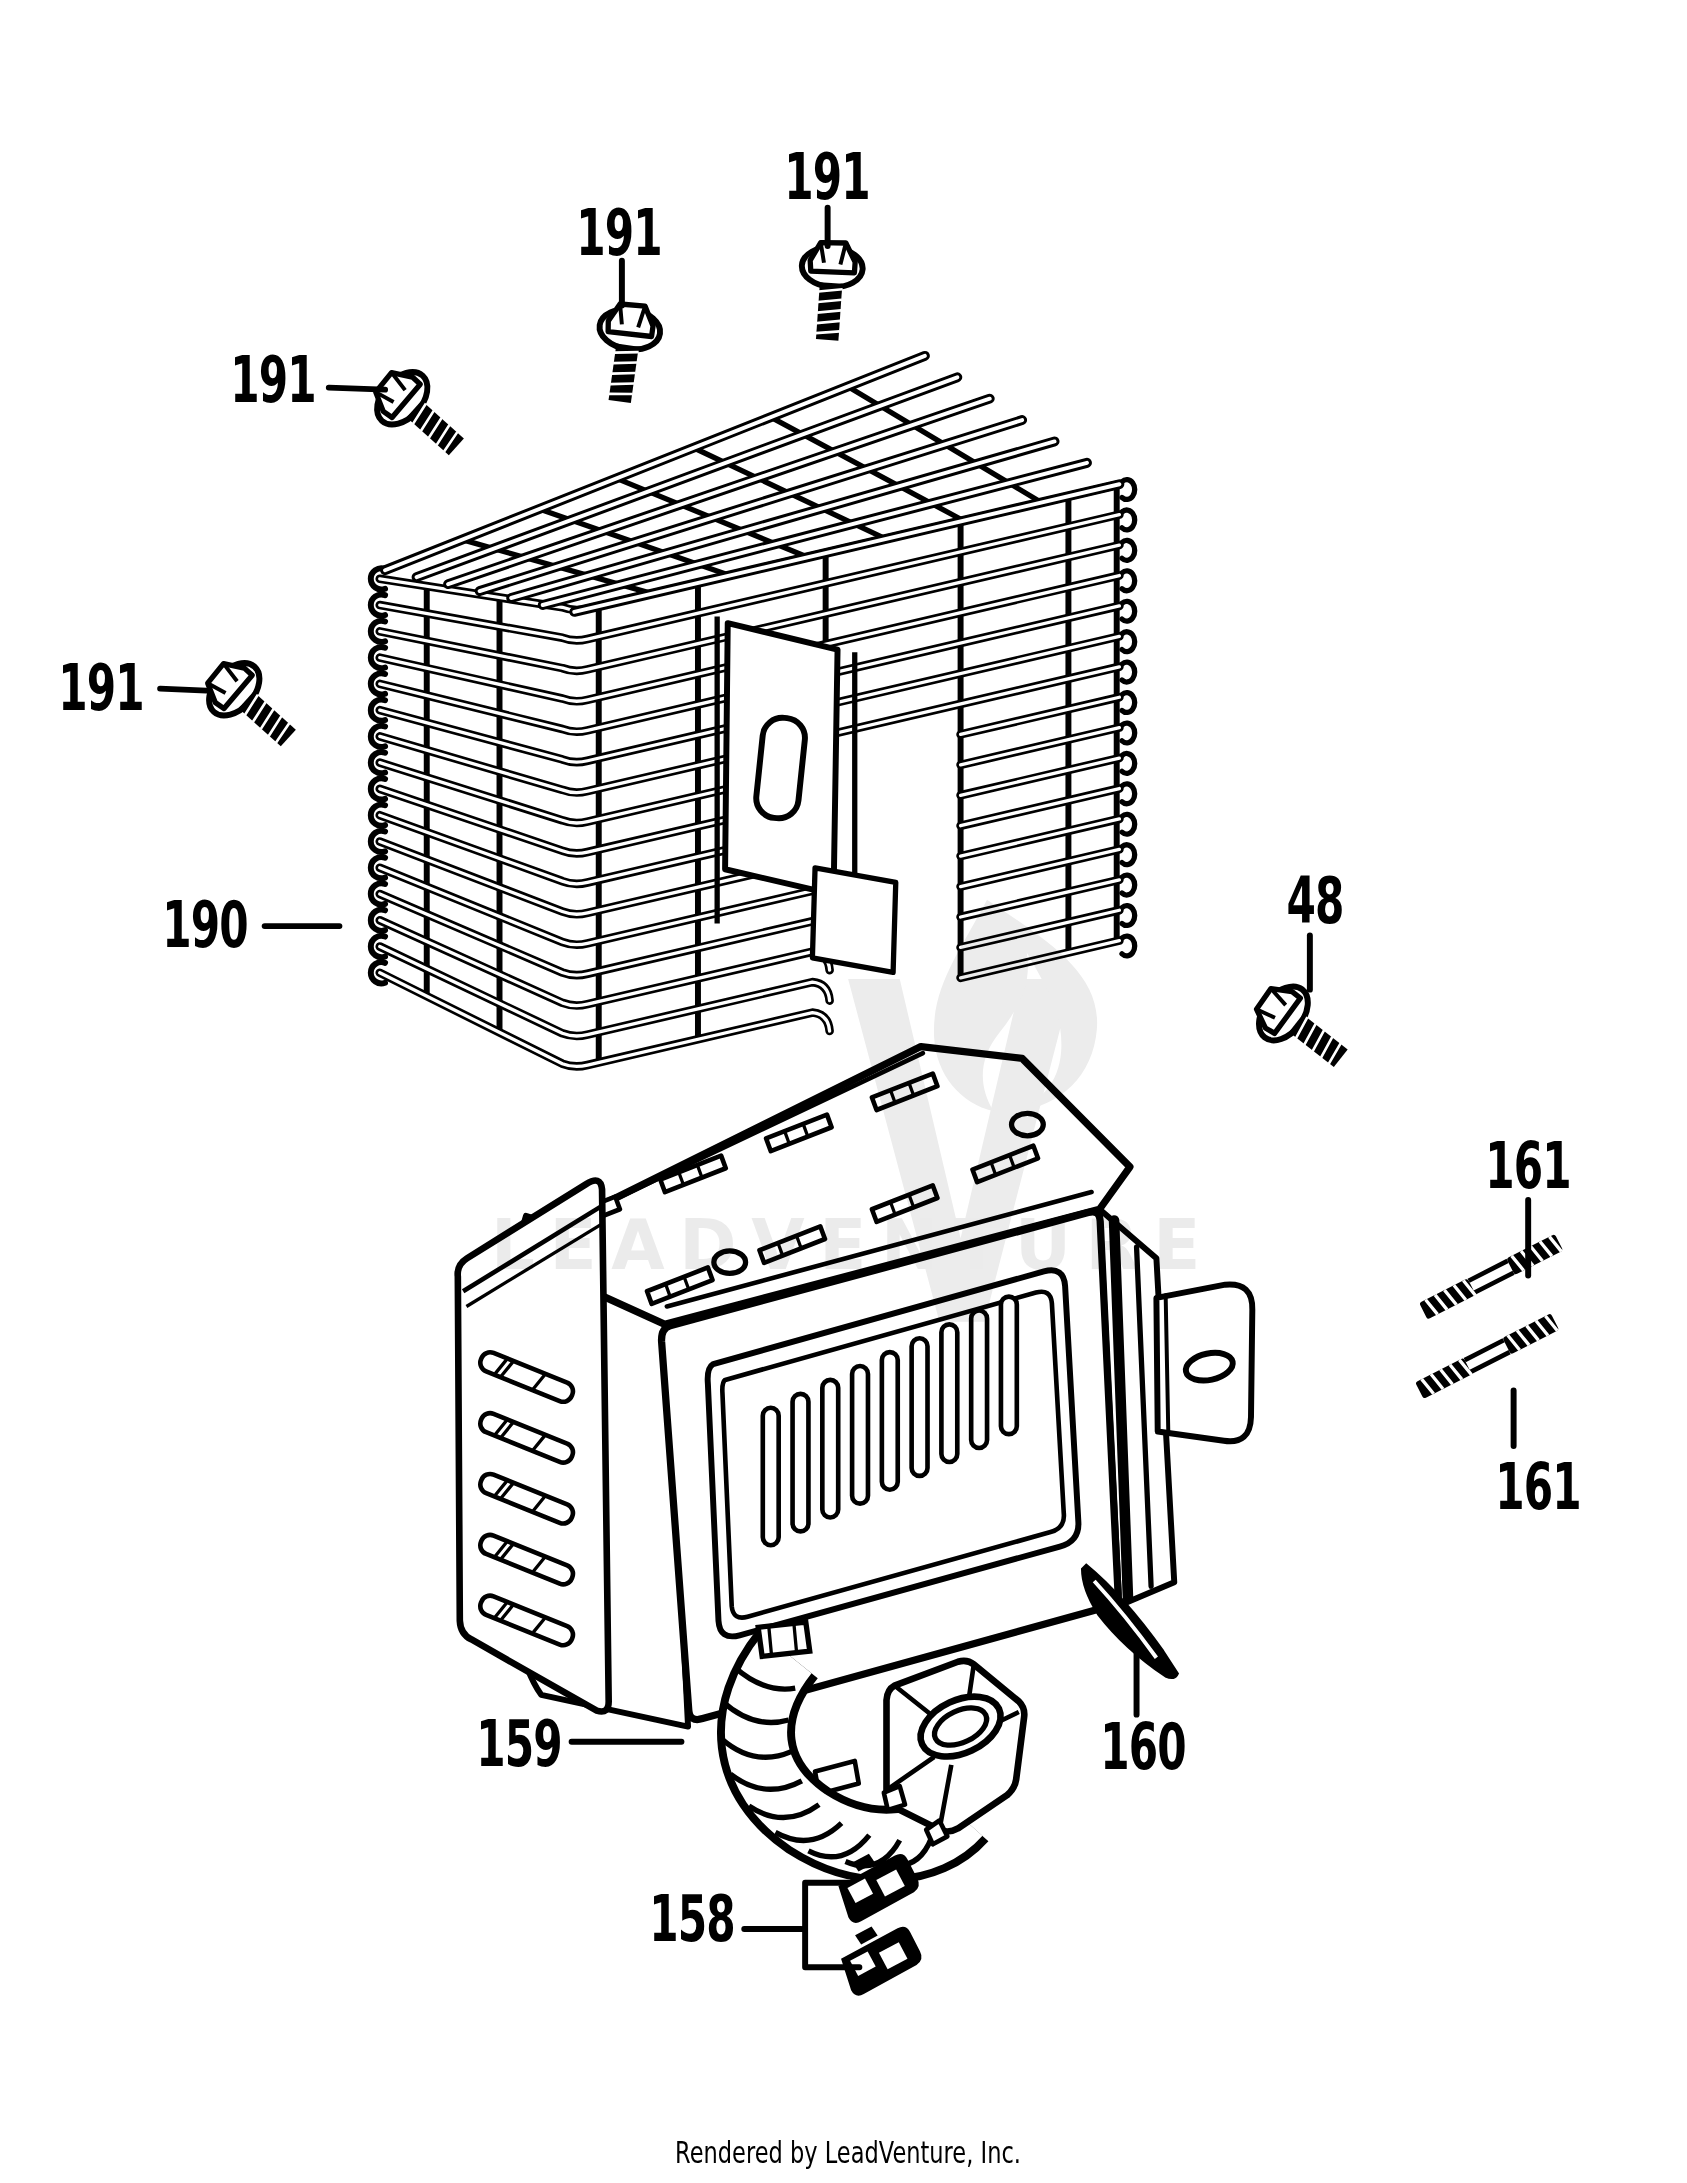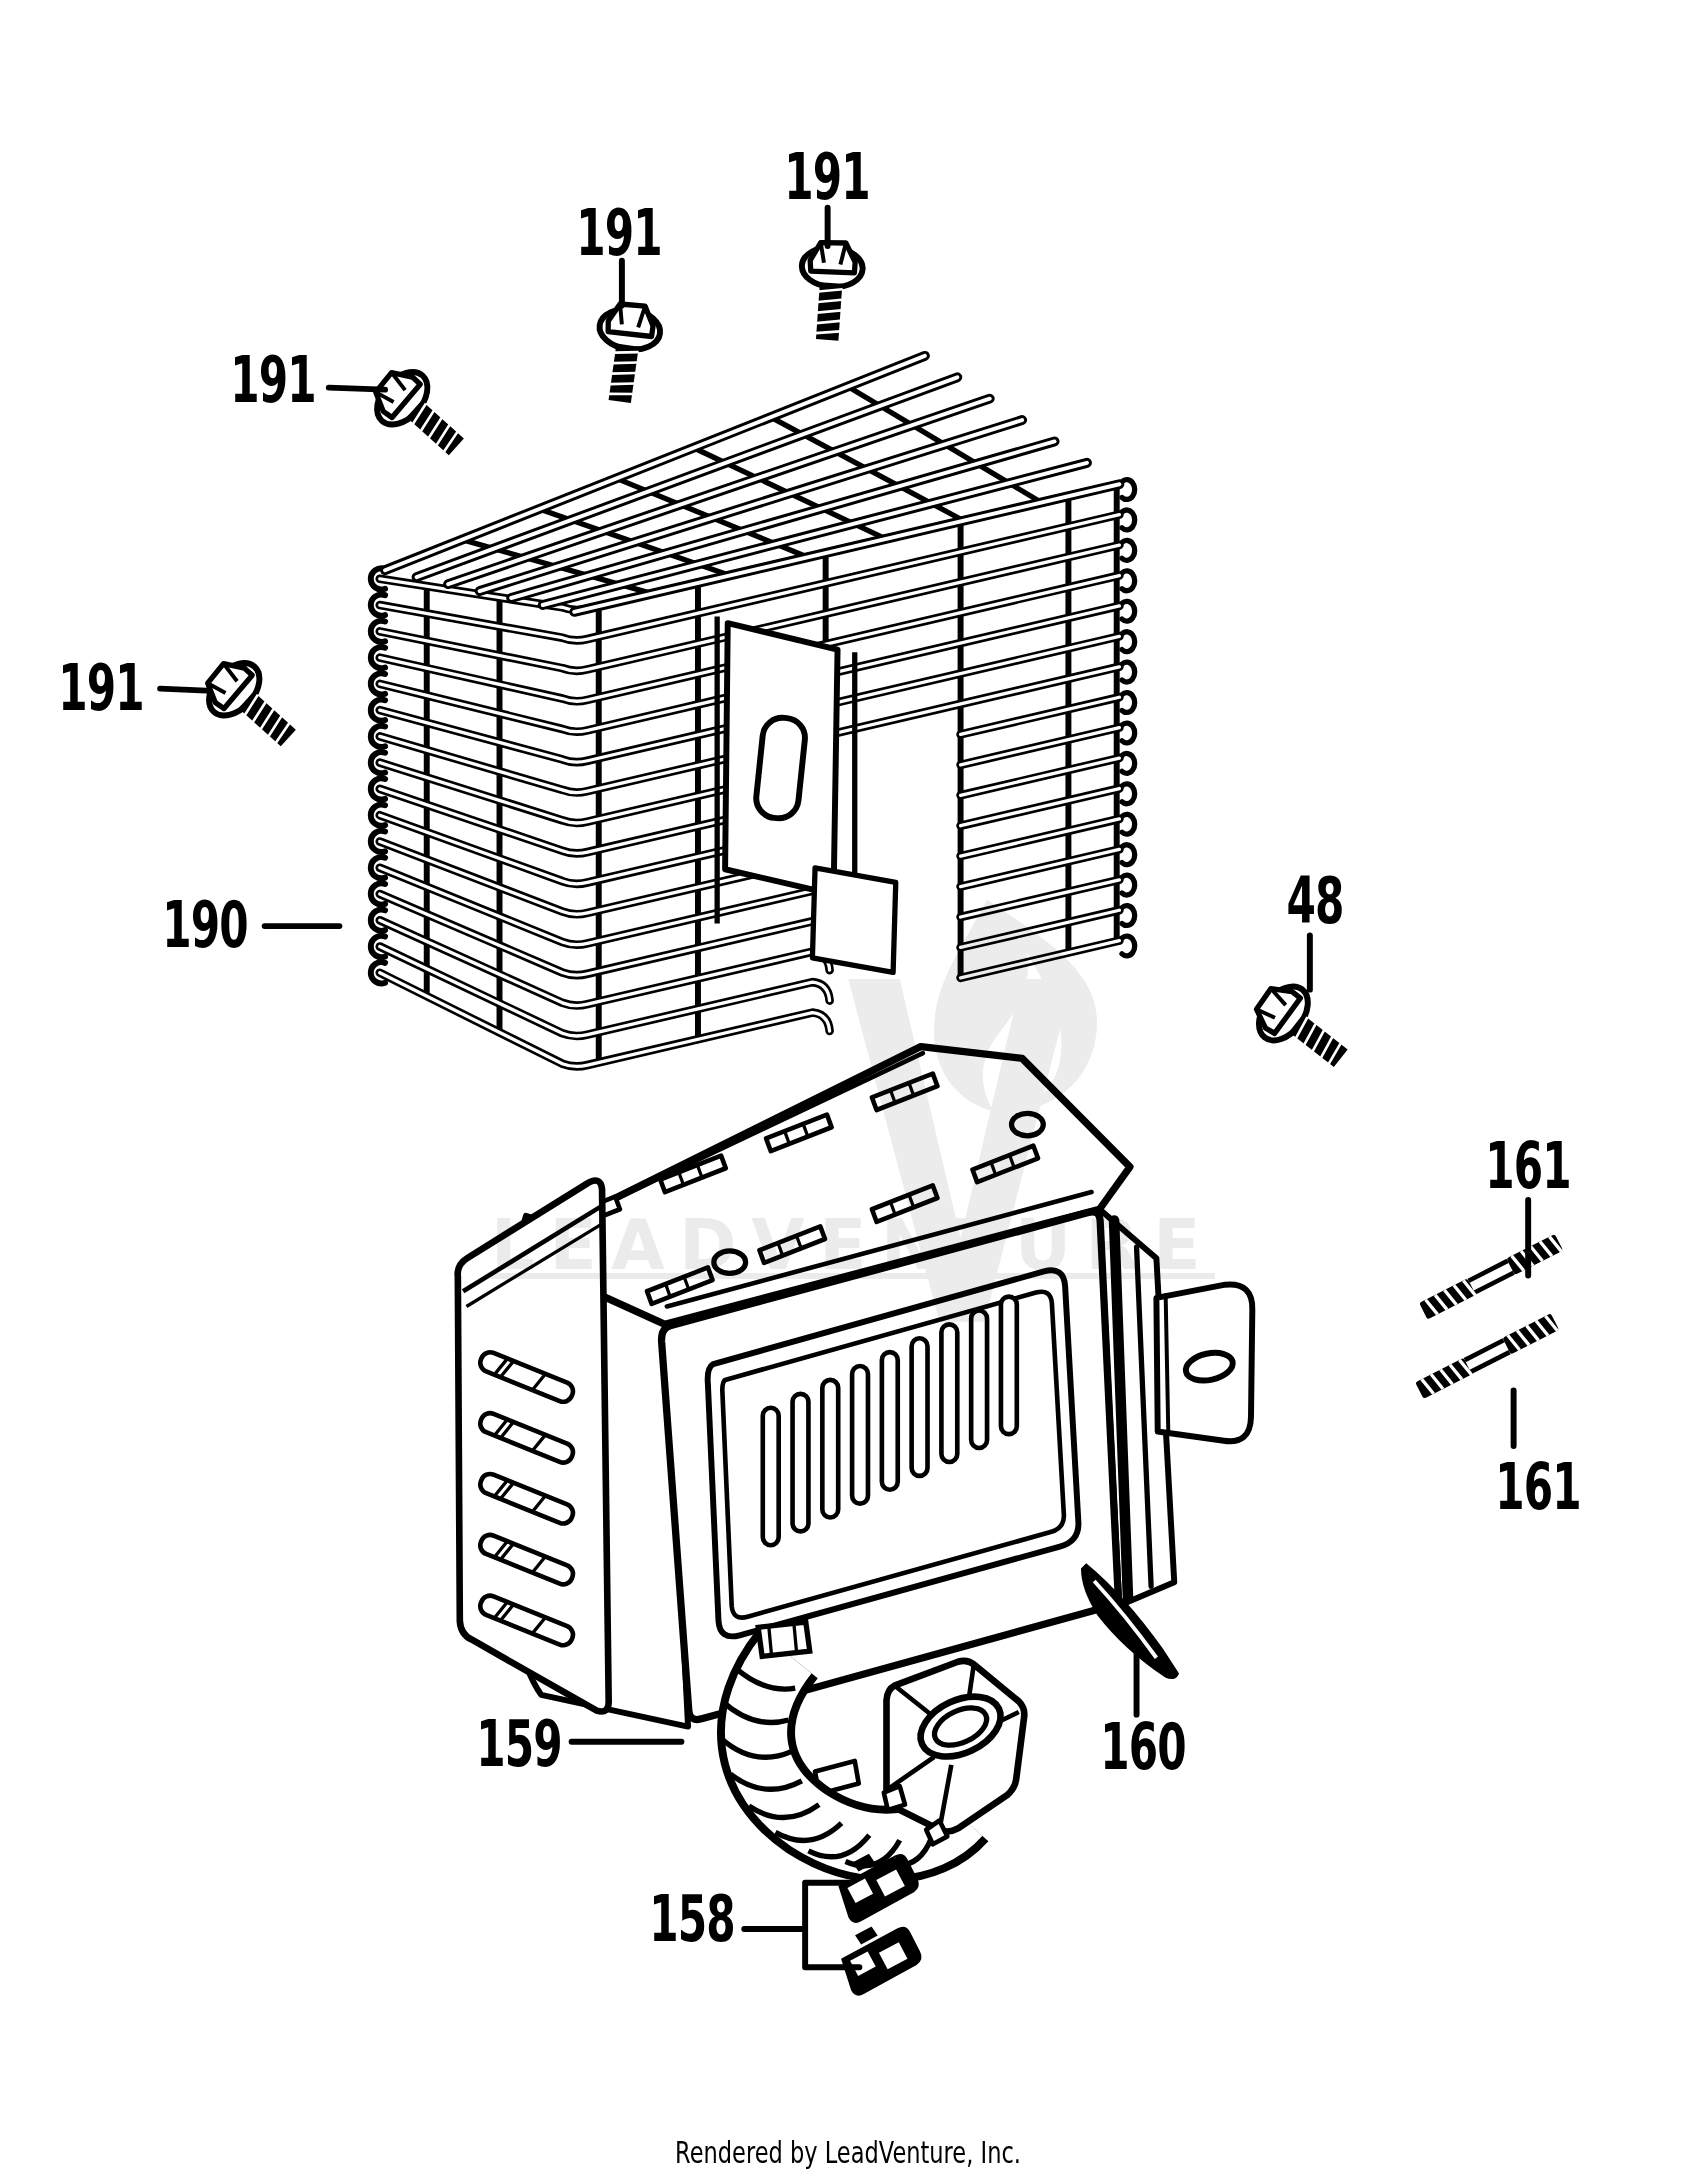--- a/index.html
+++ b/index.html
@@ -3,21 +3,21 @@
 <meta charset="utf-8">
 <style>
   html,body{margin:0;padding:0;background:#fff;}
   #page{position:relative;width:1687px;height:2183px;background:#ffffff;overflow:hidden;
         font-family:"DejaVu Sans", sans-serif;}
   #art{position:absolute;left:0;top:0;width:1687px;height:2183px;}
   
   #watermark{position:absolute;left:0;top:0;width:1687px;height:2183px;
              mix-blend-mode:multiply;pointer-events:none;}
   #wm-text{position:absolute;left:853px;top:1245px;transform:translate(-50%,-50%);
-           color:#ebebeb;font-size:69px;font-weight:700;letter-spacing:14.6px;white-space:nowrap;text-decoration:underline;}
+           color:#ebebeb;font-size:69px;font-weight:700;letter-spacing:14.6px;white-space:nowrap;}
   .callout{position:absolute;transform:translate(-50%,-50%) scaleX(0.66);
            transform-origin:center;color:#000;font-size:64px;font-weight:700;
            letter-spacing:-1.3px;white-space:nowrap;line-height:1;}
   #footer{position:absolute;left:848px;top:2152px;transform:translate(-50%,-50%) scaleX(0.75);
           font-size:30px;color:#000;white-space:nowrap;}
   .lay{position:absolute;left:0;top:0;}
 </style>
 </head>
 <body>
 

